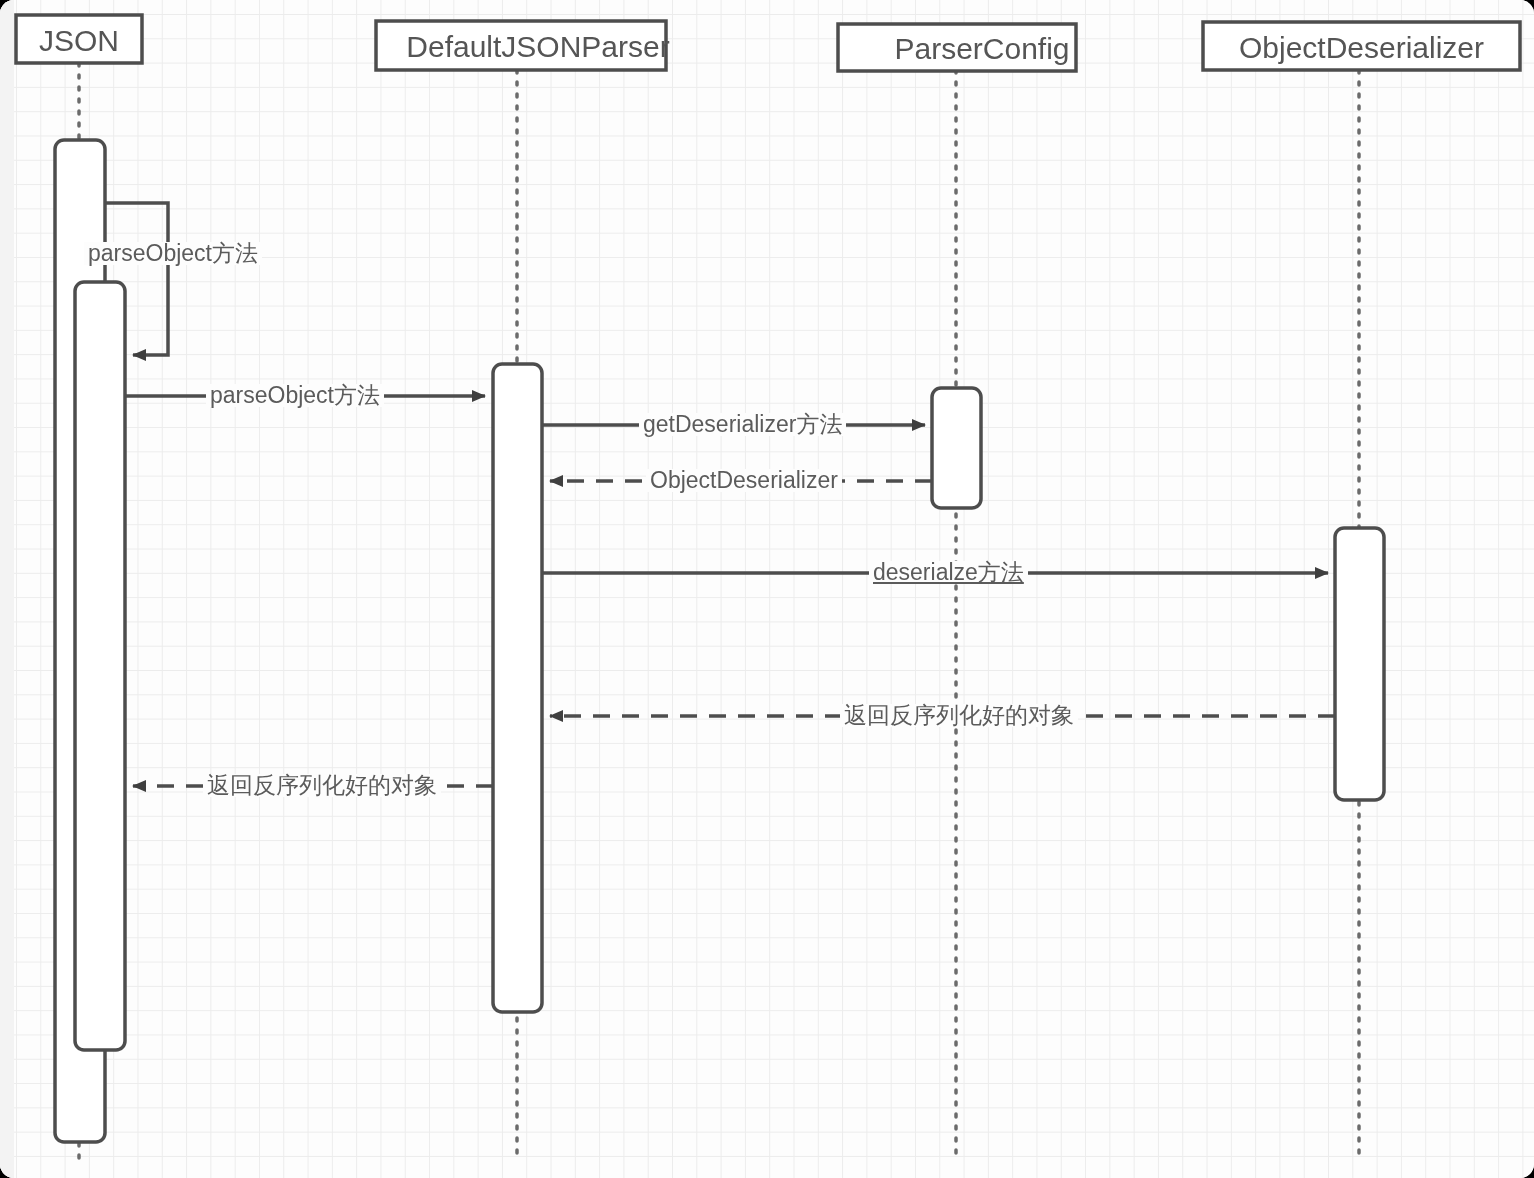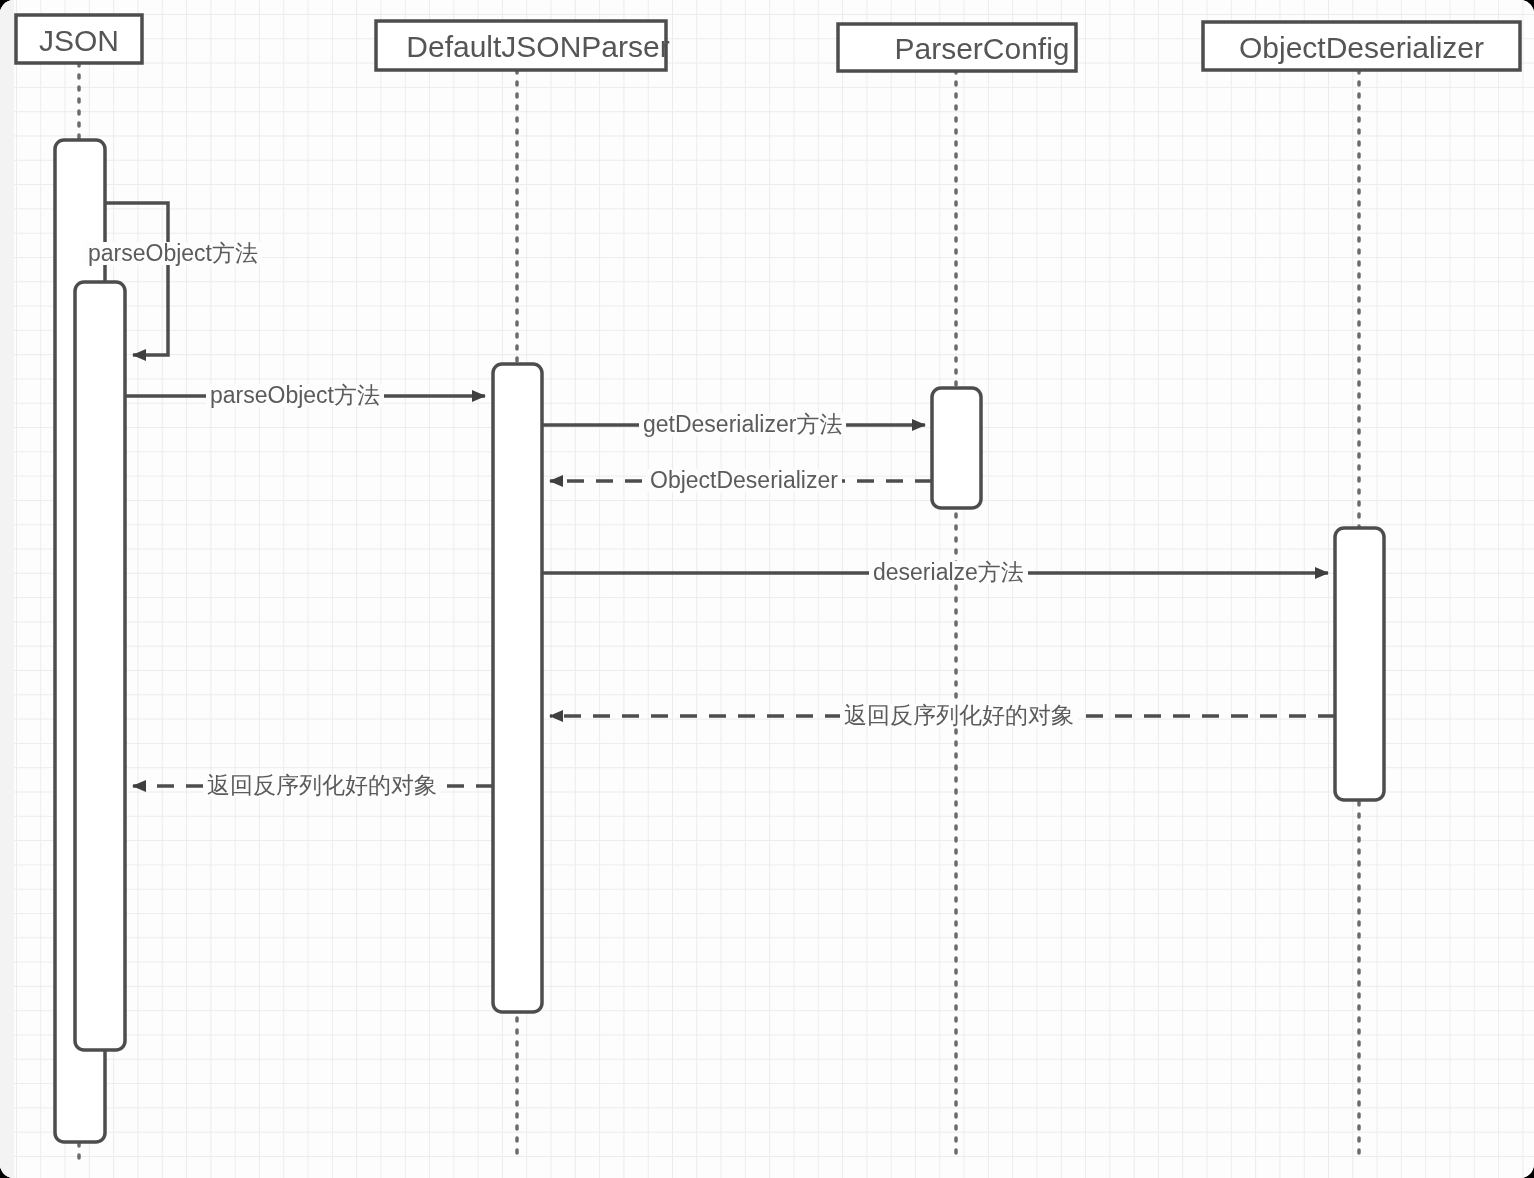--- a/index.html
+++ b/index.html
@@ -141,18 +141,18 @@
   <div class="hdr-text" style="left:1203px; top:33px; width:317px;">ObjectDeserializer</div>
 
   <div class="lbl" style="left:84px; top:242px;">parseObject方法</div>
 
   <div class="lbl" style="left:206px; top:384px;">parseObject方法</div>
 
   <div class="lbl" style="left:639px; top:413px;text-align:right;">getDeserializer方法</div>
 
   <div class="lbl" style="left:646px; top:469px;">ObjectDeserializer</div>
 
-  <div class="lbl" style="left:869px; top:561px;">deserialze方法</div>
+  <div class="lbl" style="left:869px; top:561px;text-decoration:underline;">deserialze方法</div>
 
   <div class="lbl" style="left:840px; top:704px;">返回反序列化好的对象</div>
 
   <div class="lbl" style="left:203px; top:774px;">返回反序列化好的对象</div>
 </div>
 
 </body></html>

